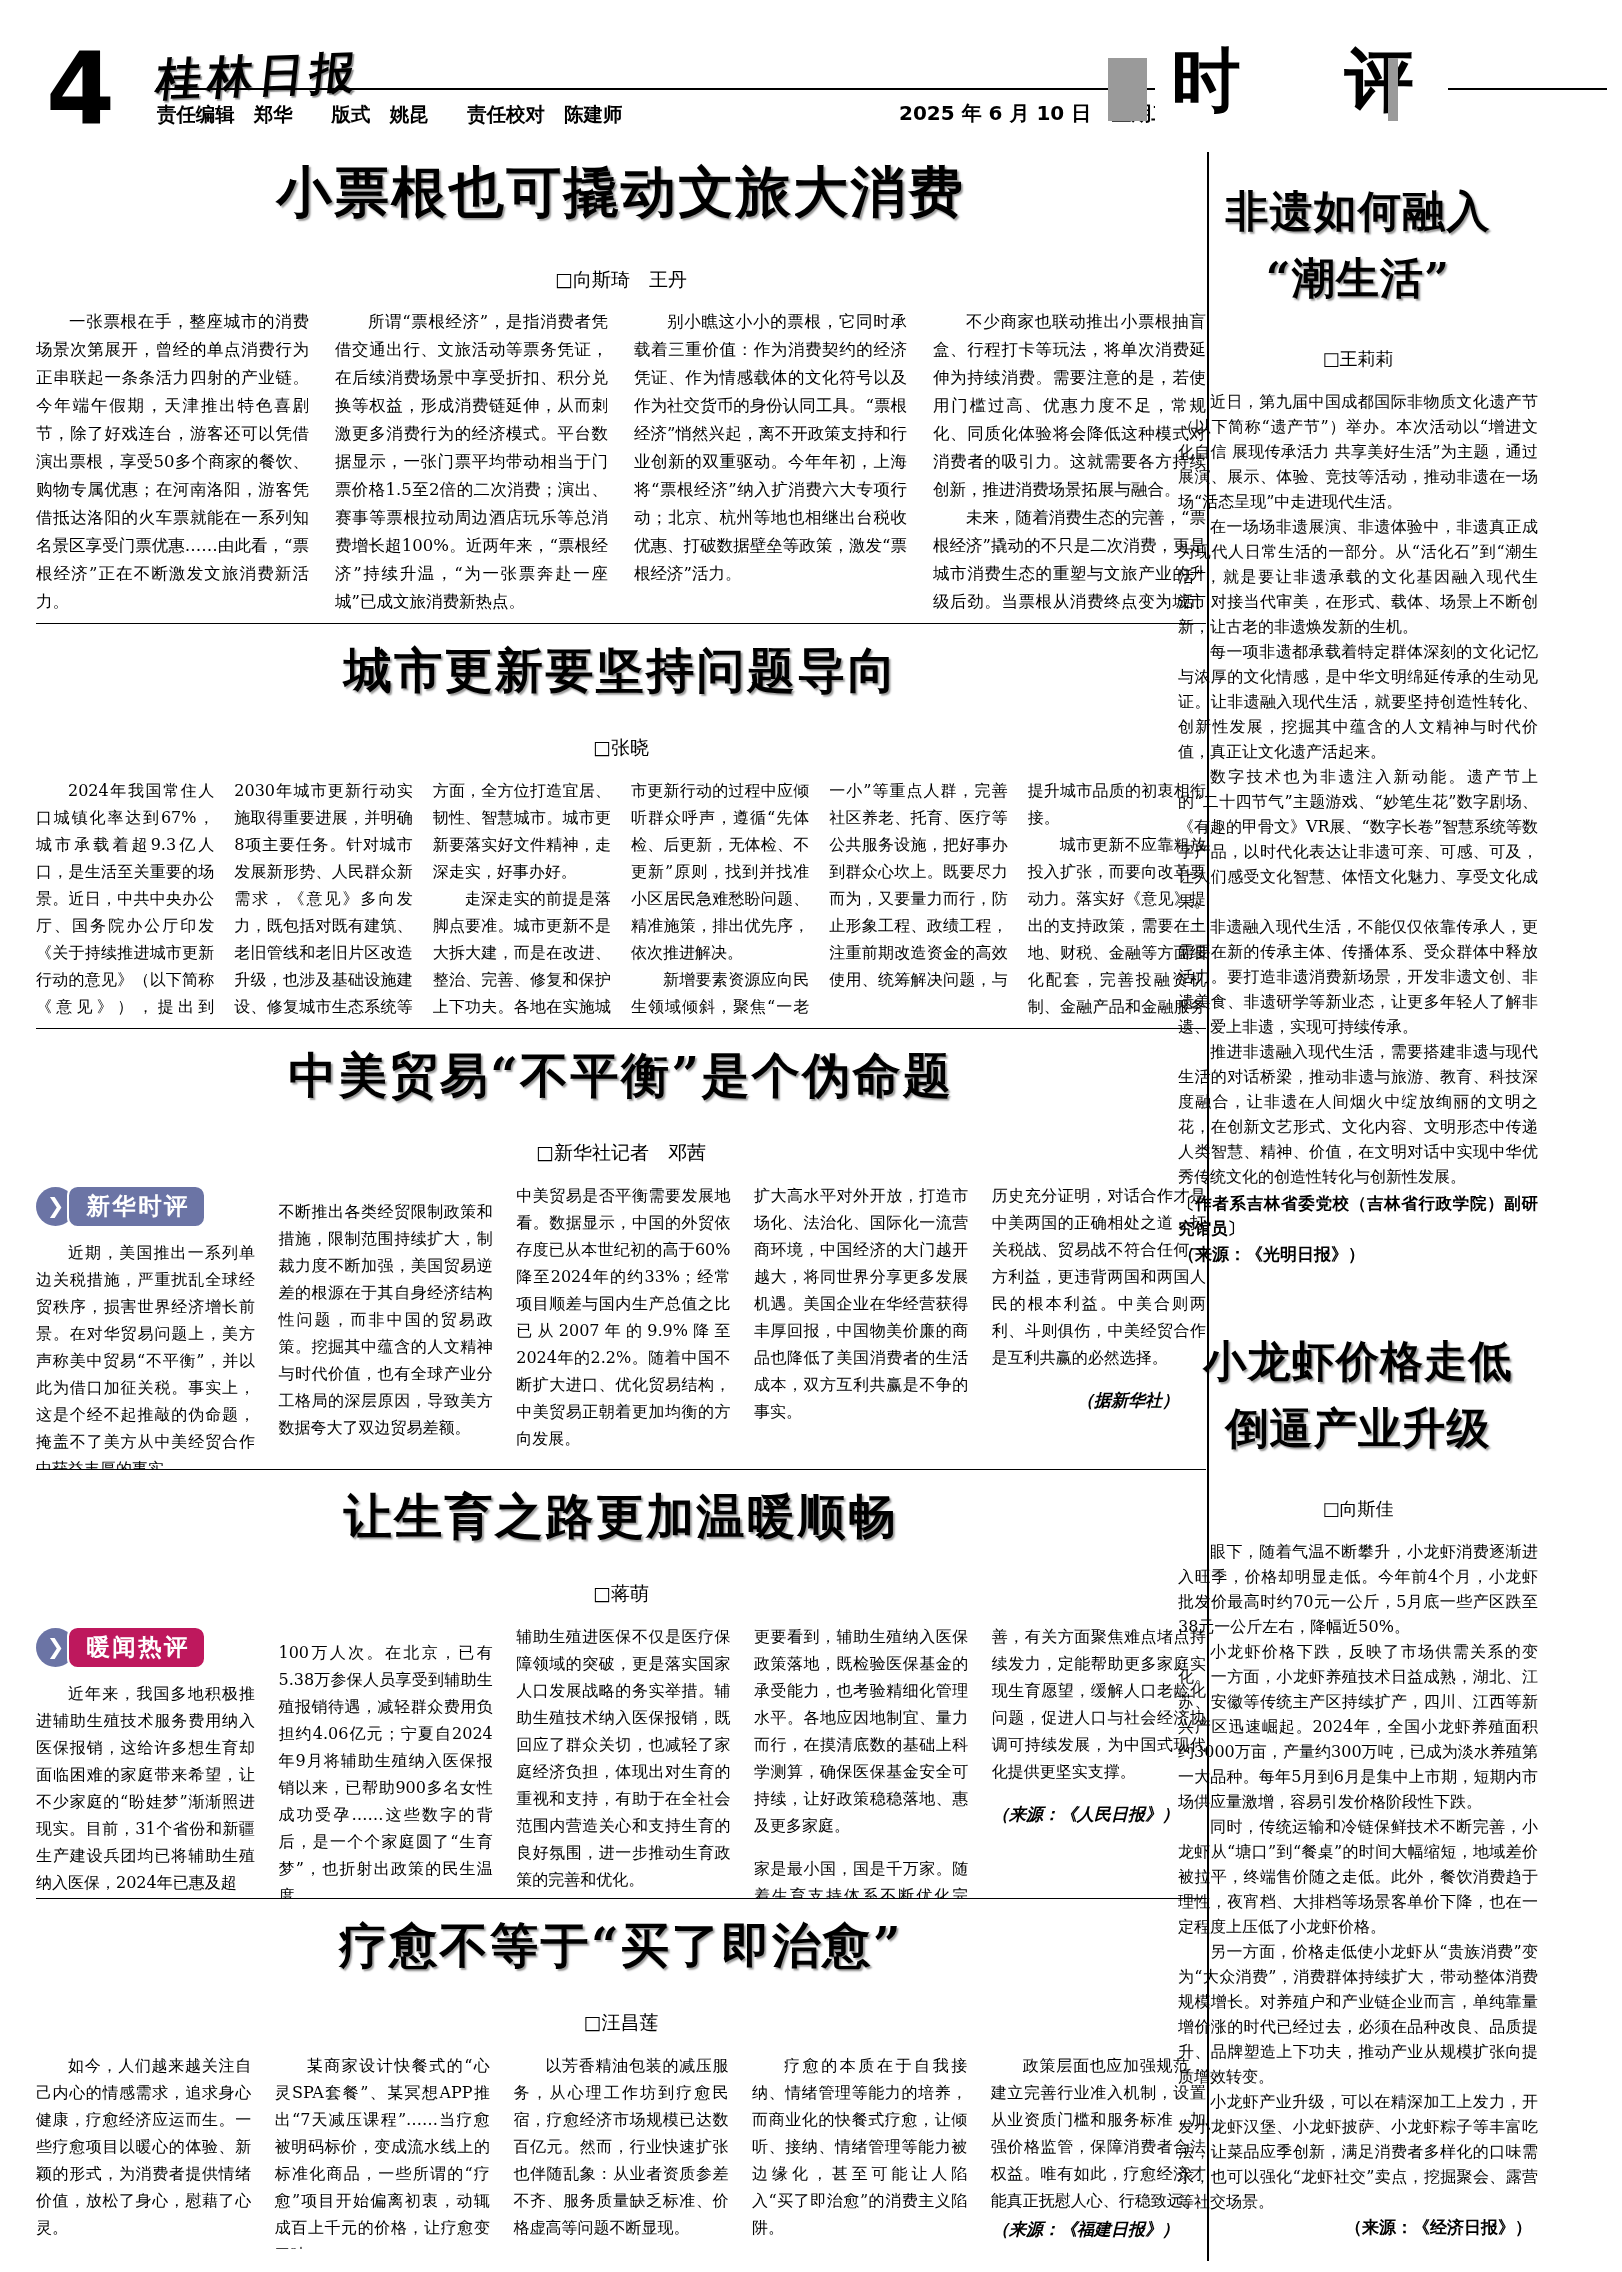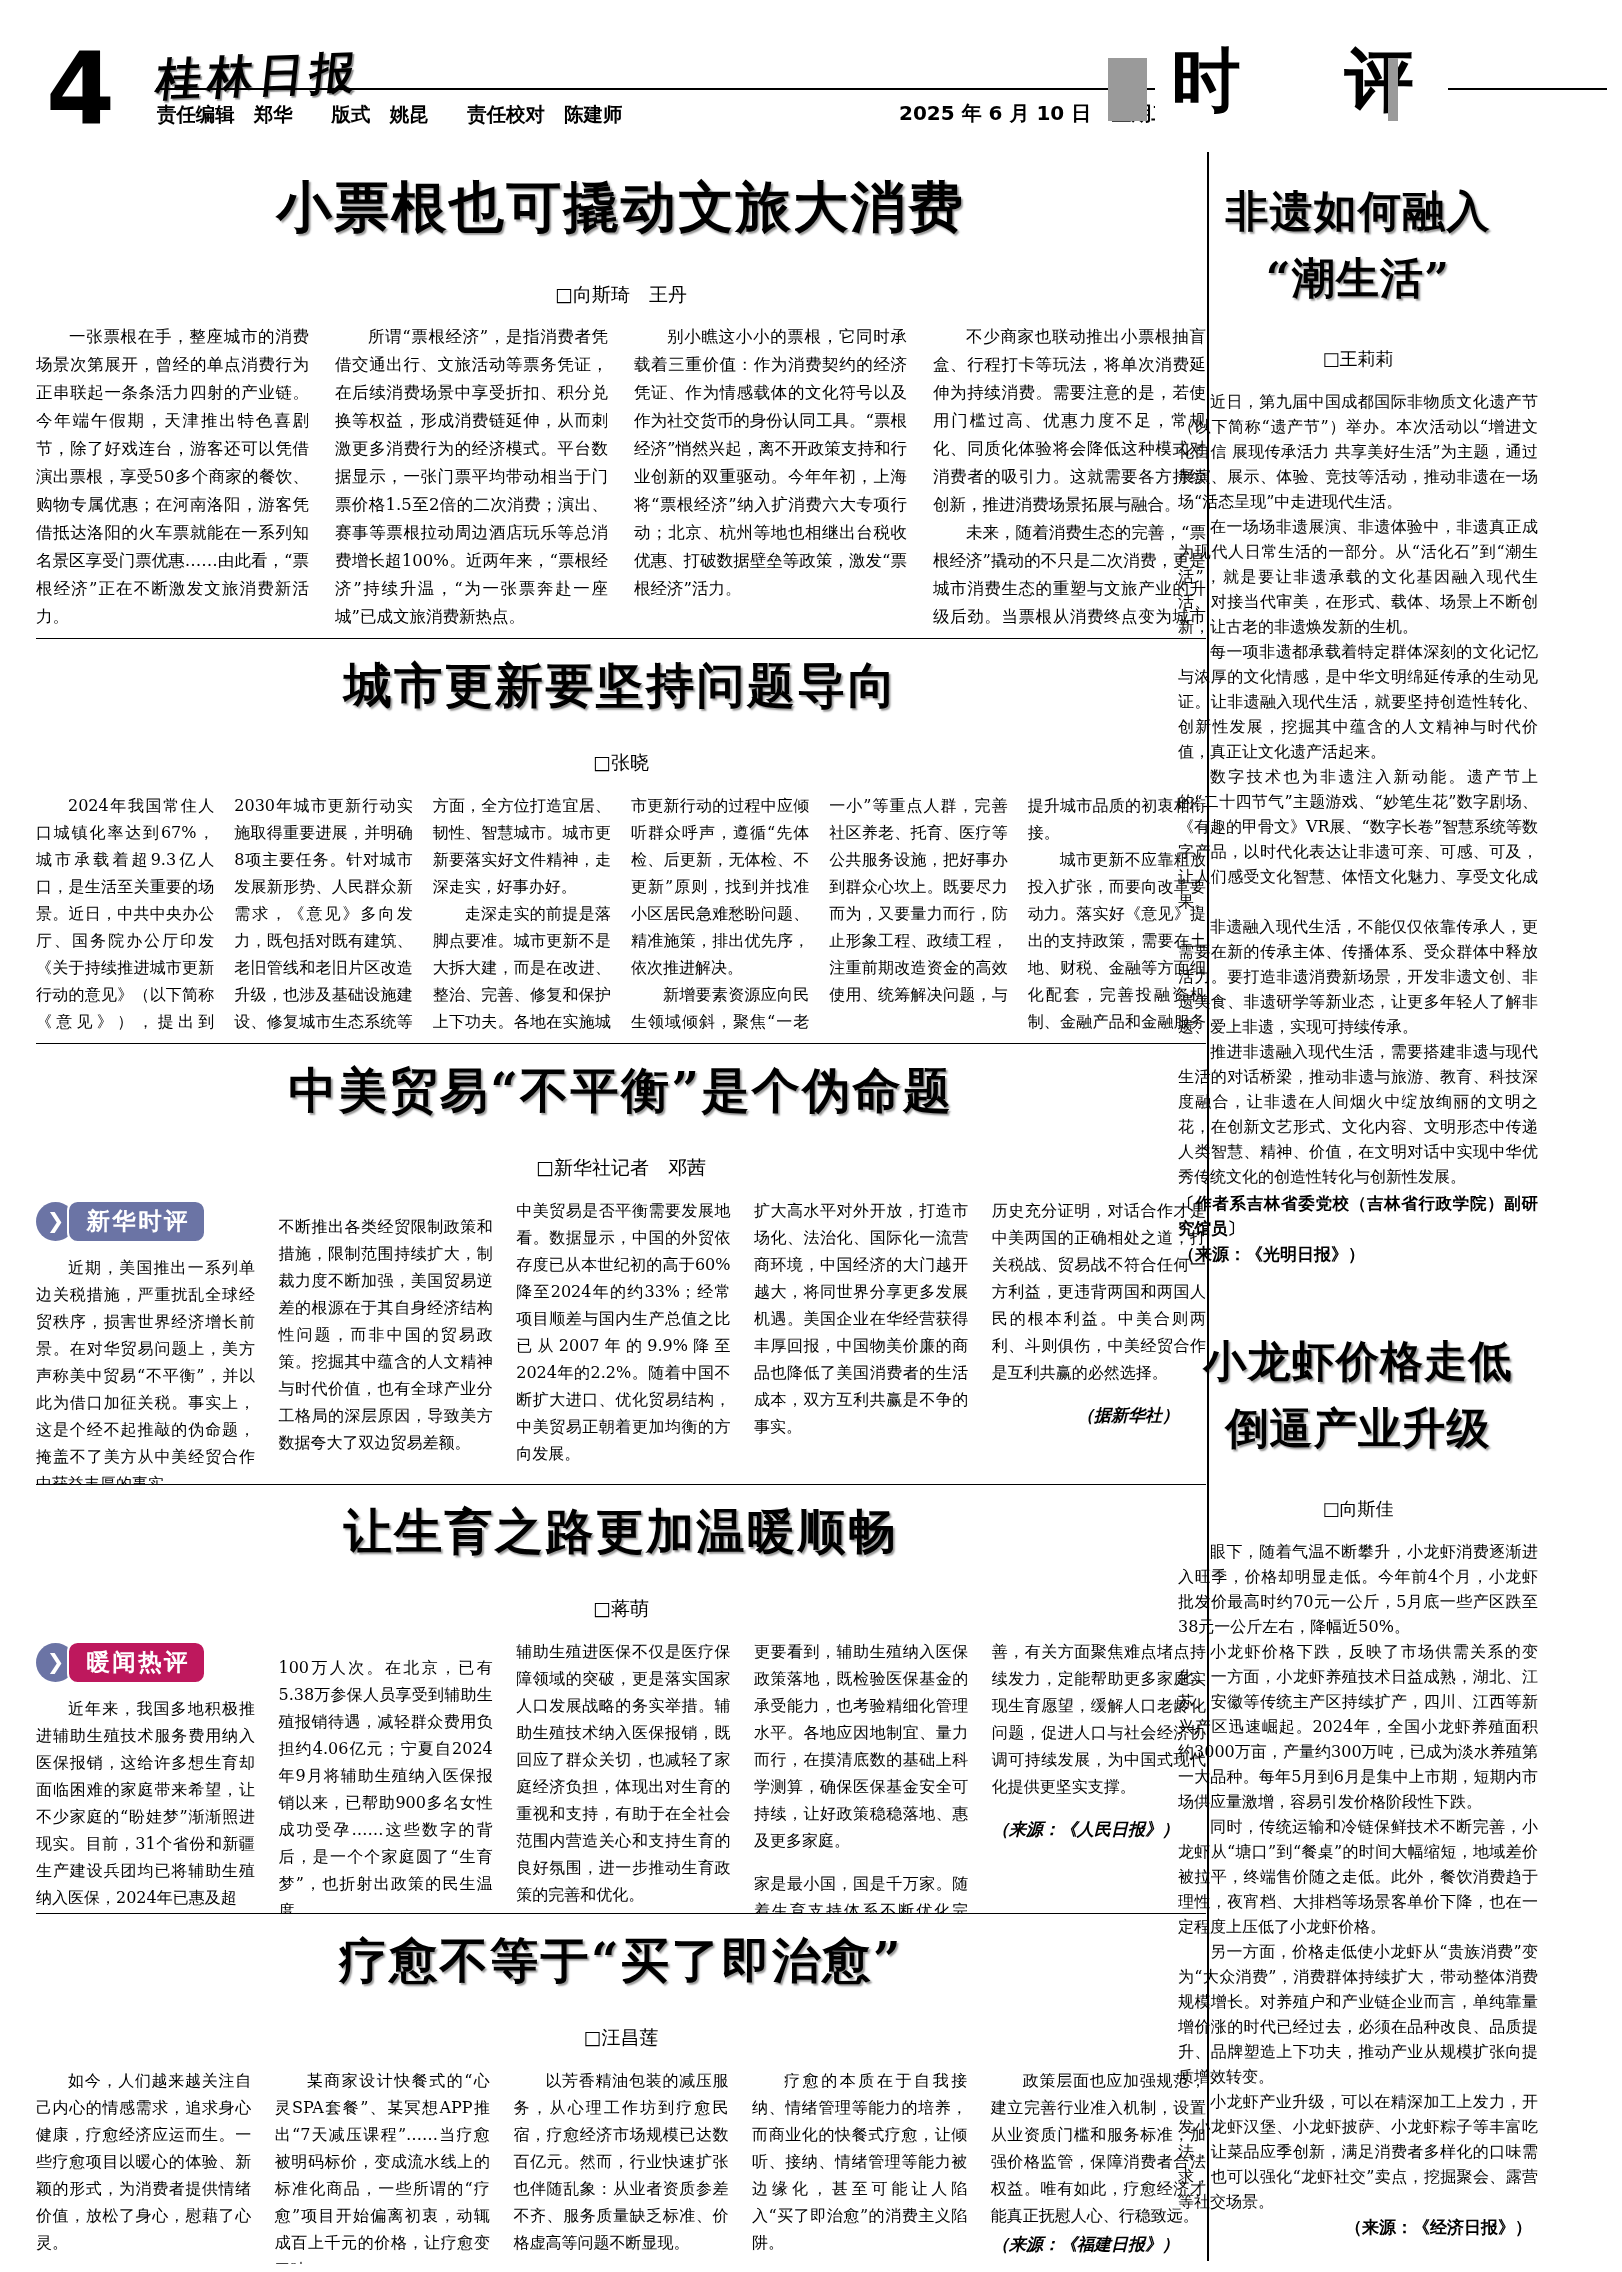--- a/index.html
+++ b/index.html
@@ -18,21 +18,21 @@
   .issue-date{position:absolute;left:899px;top:100px;font-family:"DejaVu Sans",sans-serif;
            font-weight:700;font-size:20px;}
   .gray-block{position:absolute;background:#9a9a9a;}
   .gb1{left:1108px;top:58px;width:39px;height:63px;}
   .gb2{left:1388px;top:58px;width:10px;height:63px;}
   .section-title{position:absolute;left:1155px;top:39px;background:#fff;padding:0 16.5px;
            font-size:69px;font-weight:900;letter-spacing:17.6px;line-height:1.2;
            font-family:"DejaVu Serif",serif;}
 
   
-  .left-region{position:absolute;left:36px;top:151px;width:1170px;}
+  .left-region{position:absolute;left:36px;top:136px;width:1170px;}
   .v-sep{position:absolute;left:1207px;top:152px;width:1.8px;height:2109px;background:#000;}
   .right-region{position:absolute;left:1178px;top:152px;width:360px;height:2109px;overflow:hidden;}
 
   section.article{box-sizing:border-box;overflow:hidden;}
   .a1{height:488px;border-bottom:1.8px solid #000;}
   .a2{height:405px;border-bottom:1.8px solid #000;}
   .a3{height:441px;border-bottom:1.8px solid #000;}
   .a4{height:429px;border-bottom:1.8px solid #000;}
   .a5{height:350px;}
 

